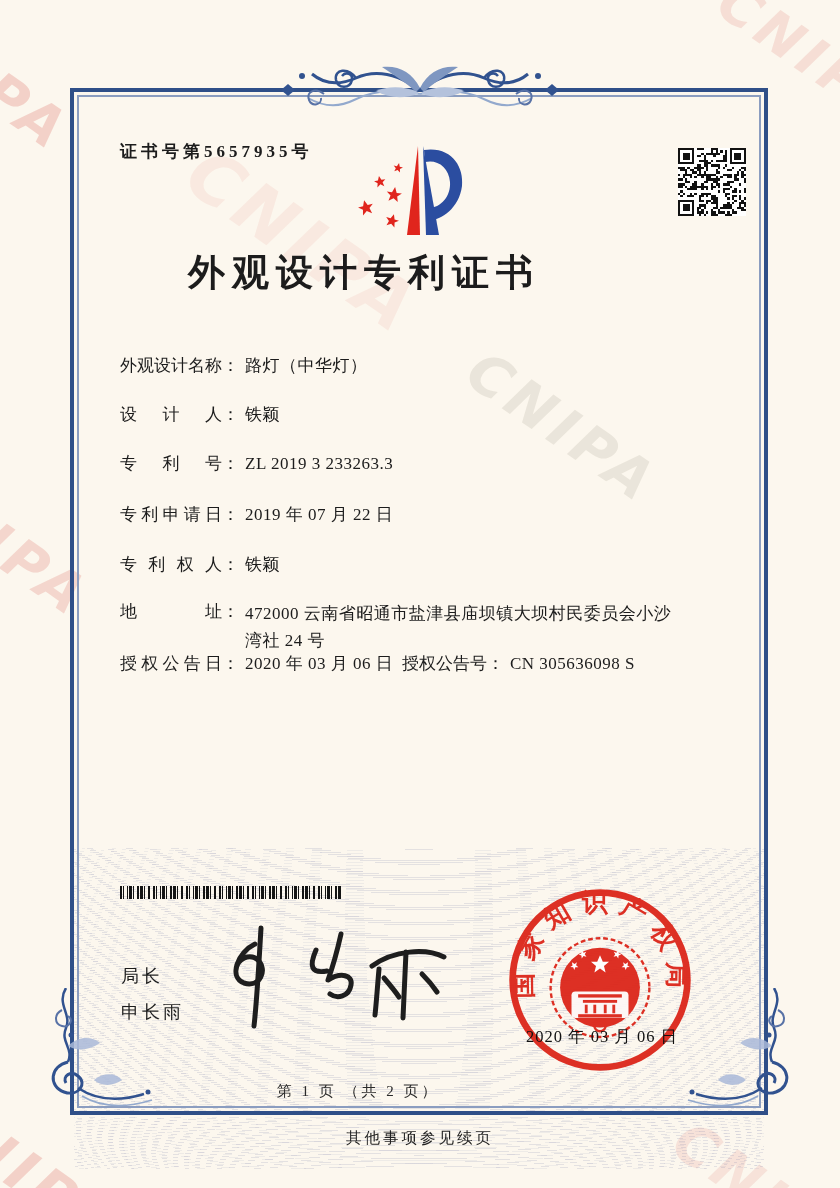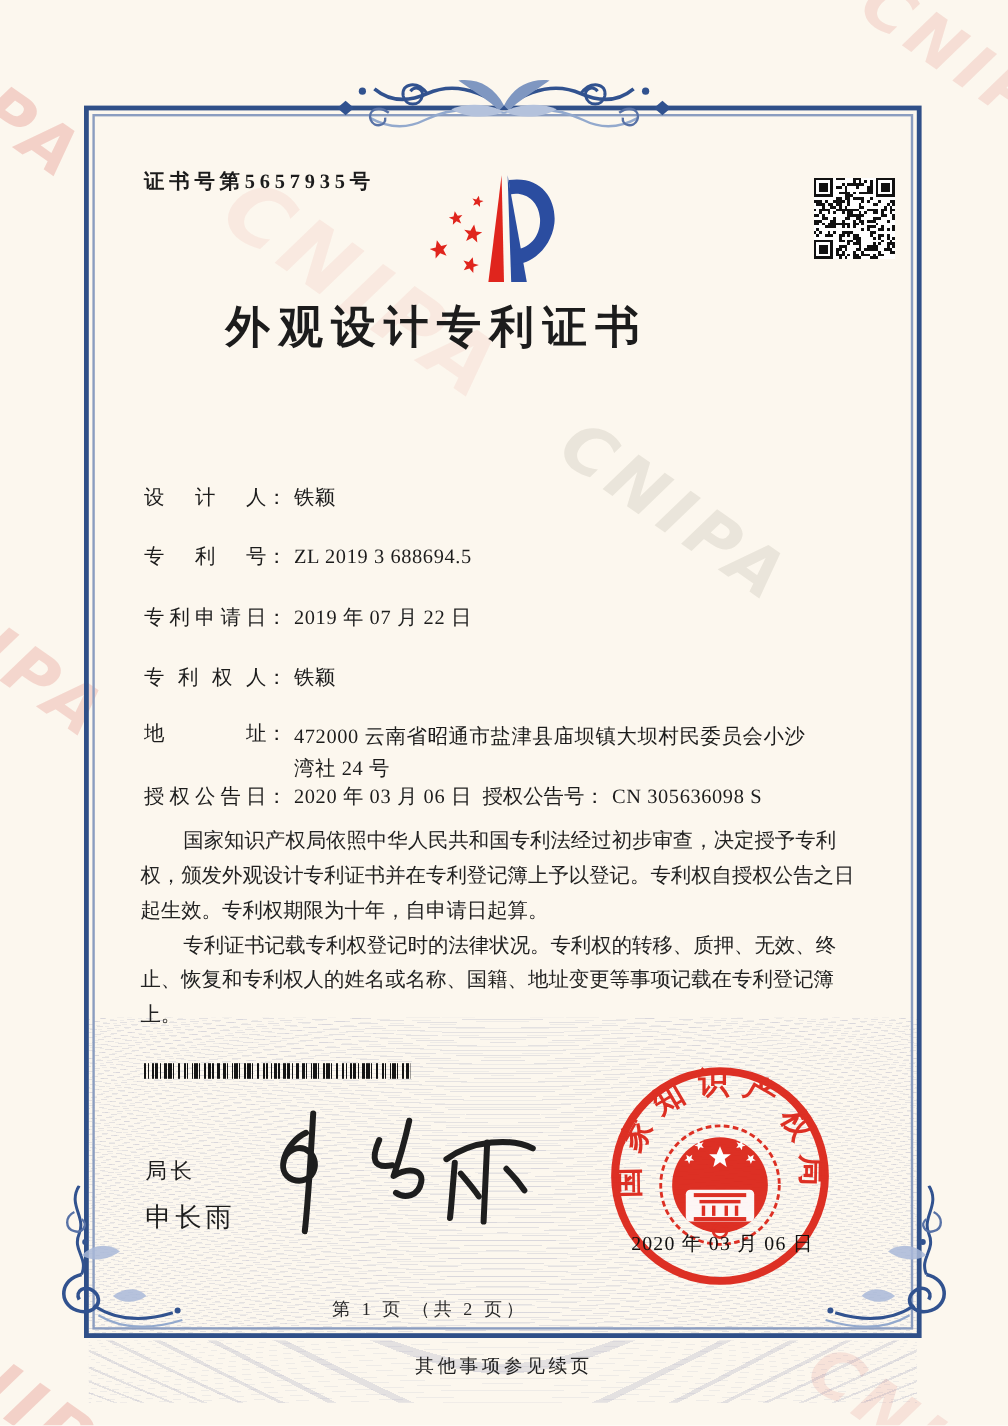--- a/index.html
+++ b/index.html
@@ -49,21 +49,21 @@
   .bodytext{position:absolute;left:117px;top:686px;width:608px;font-size:17px;line-height:29px;
             z-index:5;color:#222;}
   .bodytext p{margin:0;text-indent:2.1em;}
   
   .barcode{position:absolute;left:120px;top:886px;width:222px;height:13px;z-index:5;
      background:repeating-linear-gradient(90deg,#141414 0 2px,transparent 2px 3px,#141414 3px 4px,
        transparent 4px 7px,#141414 7px 8px,transparent 8px 9px,#141414 9px 12px,transparent 12px 13px,
        #141414 13px 14px,transparent 14px 17px,#141414 17px 19px,transparent 19px 20px,#141414 20px 23px,
        transparent 23px 24px,#141414 24px 25px,transparent 25px 28px,#141414 28px 30px,transparent 30px 33px);}
   .director{position:absolute;left:121px;top:964px;font-size:18px;letter-spacing:3px;z-index:5;}
-  .director-name{position:absolute;left:121px;top:1000px;font-size:22px;letter-spacing:3px;z-index:5;}
+  .director-name{position:absolute;left:121px;top:1000px;font-size:18px;letter-spacing:3px;z-index:5;}
   .sig{position:absolute;left:200px;top:922px;z-index:6;}
   .seal{position:absolute;left:505px;top:885px;width:190px;height:190px;z-index:5;opacity:.94;}
   .seal-date{position:absolute;left:512px;top:1026px;width:180px;text-align:center;font-size:16.5px;
              letter-spacing:1px;color:#111;z-index:7;}
   .page-info{position:absolute;left:0;top:1082px;width:716px;text-align:center;font-size:15px;
              letter-spacing:3px;color:#2a2a2a;z-index:6;}
   .cont-note{position:absolute;left:0;top:1128px;width:840px;text-align:center;font-size:15.5px;
              letter-spacing:3px;color:#222;z-index:6;}
 </style>
 </head>
@@ -443,46 +443,45 @@
       <g fill="#111">
         <rect x="2" y="2" width="3" height="3"></rect>
           <rect x="24" y="2" width="3" height="3"></rect>
           <rect x="2" y="24" width="3" height="3"></rect>
       </g>
     </svg>
   </div>
 
   <div class="title">外观设计专利证书</div>
 
+  <div class="frow" style="top:354px">
+    <span class="flabel">外观设计名称</span><span class="fcolon">：</span><span class="fvalue">路灯（中华灯）</span>
+  </div>
   <div class="frow" style="top:403px">
     <span class="flabel">设计人</span><span class="fcolon">：</span><span class="fvalue">铁颖</span>
   </div>
   <div class="frow" style="top:452px">
-    <span class="flabel">专利号</span><span class="fcolon">：</span><span class="fvalue">ZL 2019 3 688694.5</span>
+    <span class="flabel">专利号</span><span class="fcolon">：</span><span class="fvalue">ZL 2019 3 233263.3</span>
   </div>
   <div class="frow" style="top:503px">
     <span class="flabel">专利申请日</span><span class="fcolon">：</span><span class="fvalue">2019 年 07 月 22 日</span>
   </div>
   <div class="frow" style="top:553px">
     <span class="flabel">专利权人</span><span class="fcolon">：</span><span class="fvalue">铁颖</span>
   </div>
   <div class="frow addr" style="top:600px">
     <span class="flabel">地址</span><span class="fcolon">：</span><span class="fvalue">472000 云南省昭通市盐津县庙坝镇大坝村民委员会小沙湾社 24 号</span>
   </div>
   <div class="frow" style="top:652px">
     <span class="flabel">授权公告日</span><span class="fcolon">：</span><span class="fvalue">2020 年 03 月 06 日</span>
     <span class="pair2">
       <span>授权公告号</span><span>：</span><span class="fvalue">CN 305636098 S</span>
     </span>
   </div>
 
-  <div class="bodytext">
-    <p>国家知识产权局依照中华人民共和国专利法经过初步审查，决定授予专利权，颁发外观设计专利证书并在专利登记簿上予以登记。专利权自授权公告之日起生效。专利权期限为十年，自申请日起算。</p>
-    <p>专利证书记载专利权登记时的法律状况。专利权的转移、质押、无效、终止、恢复和专利权人的姓名或名称、国籍、地址变更等事项记载在专利登记簿上。</p>
-  </div>
 
   <div class="barcode"></div>
 
   <div class="director">局长</div>
   <div class="director-name">申长雨</div>
 
   <svg class="sig" width="260" height="115" viewBox="0 0 260 115">
     <g fill="none" stroke="#1e1e1e" stroke-width="5" stroke-linecap="round" stroke-linejoin="round">
       <path d="M55,22 C38,30 28,55 44,61 C60,66 68,48 58,38 C50,31 37,36 36,48"></path>
       <path d="M61,6 C59,40 57,78 54,104"></path>

